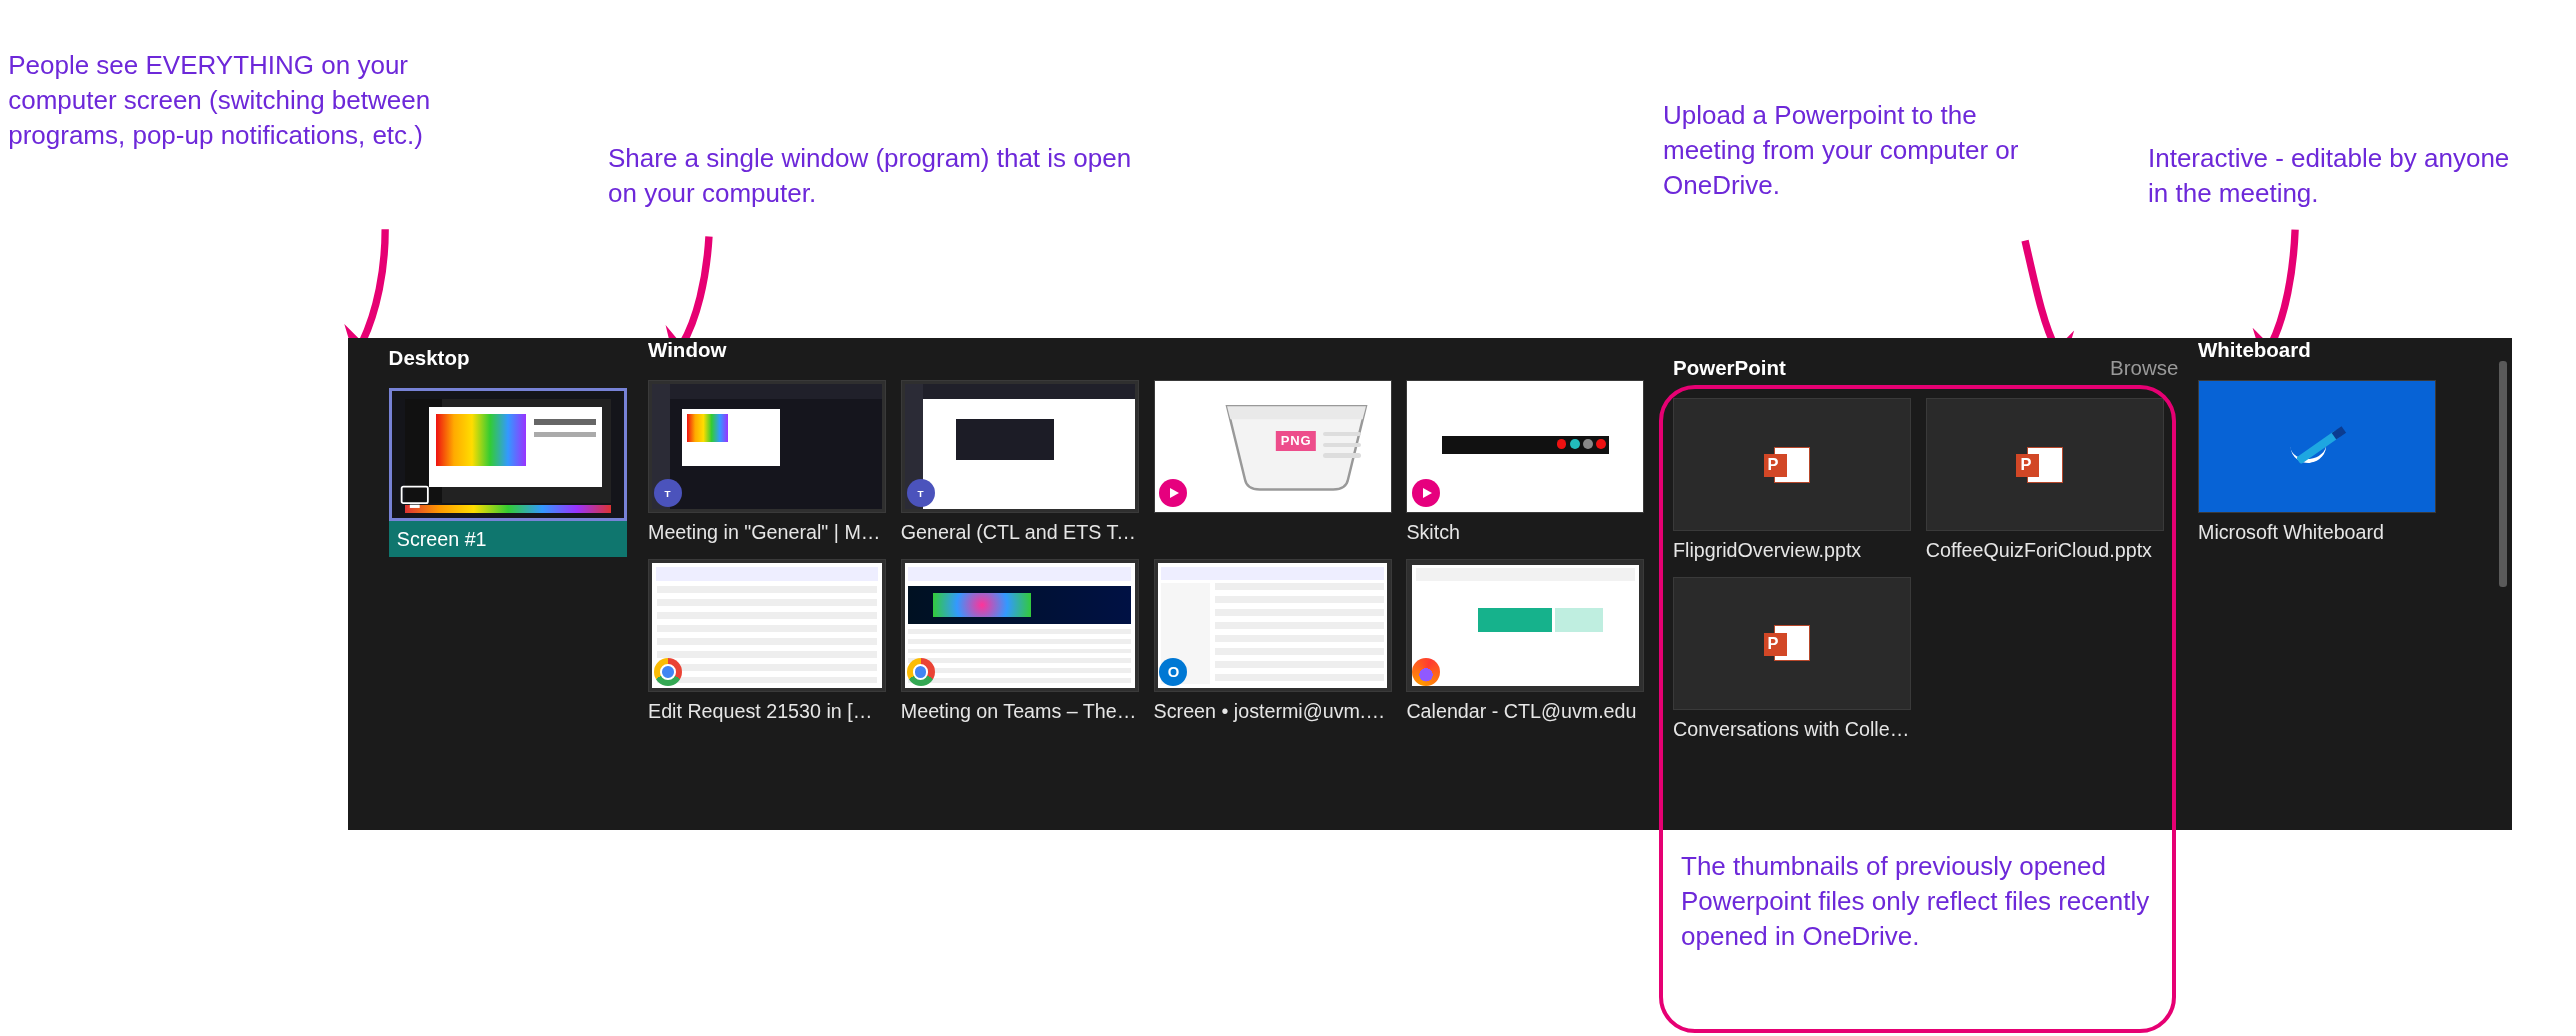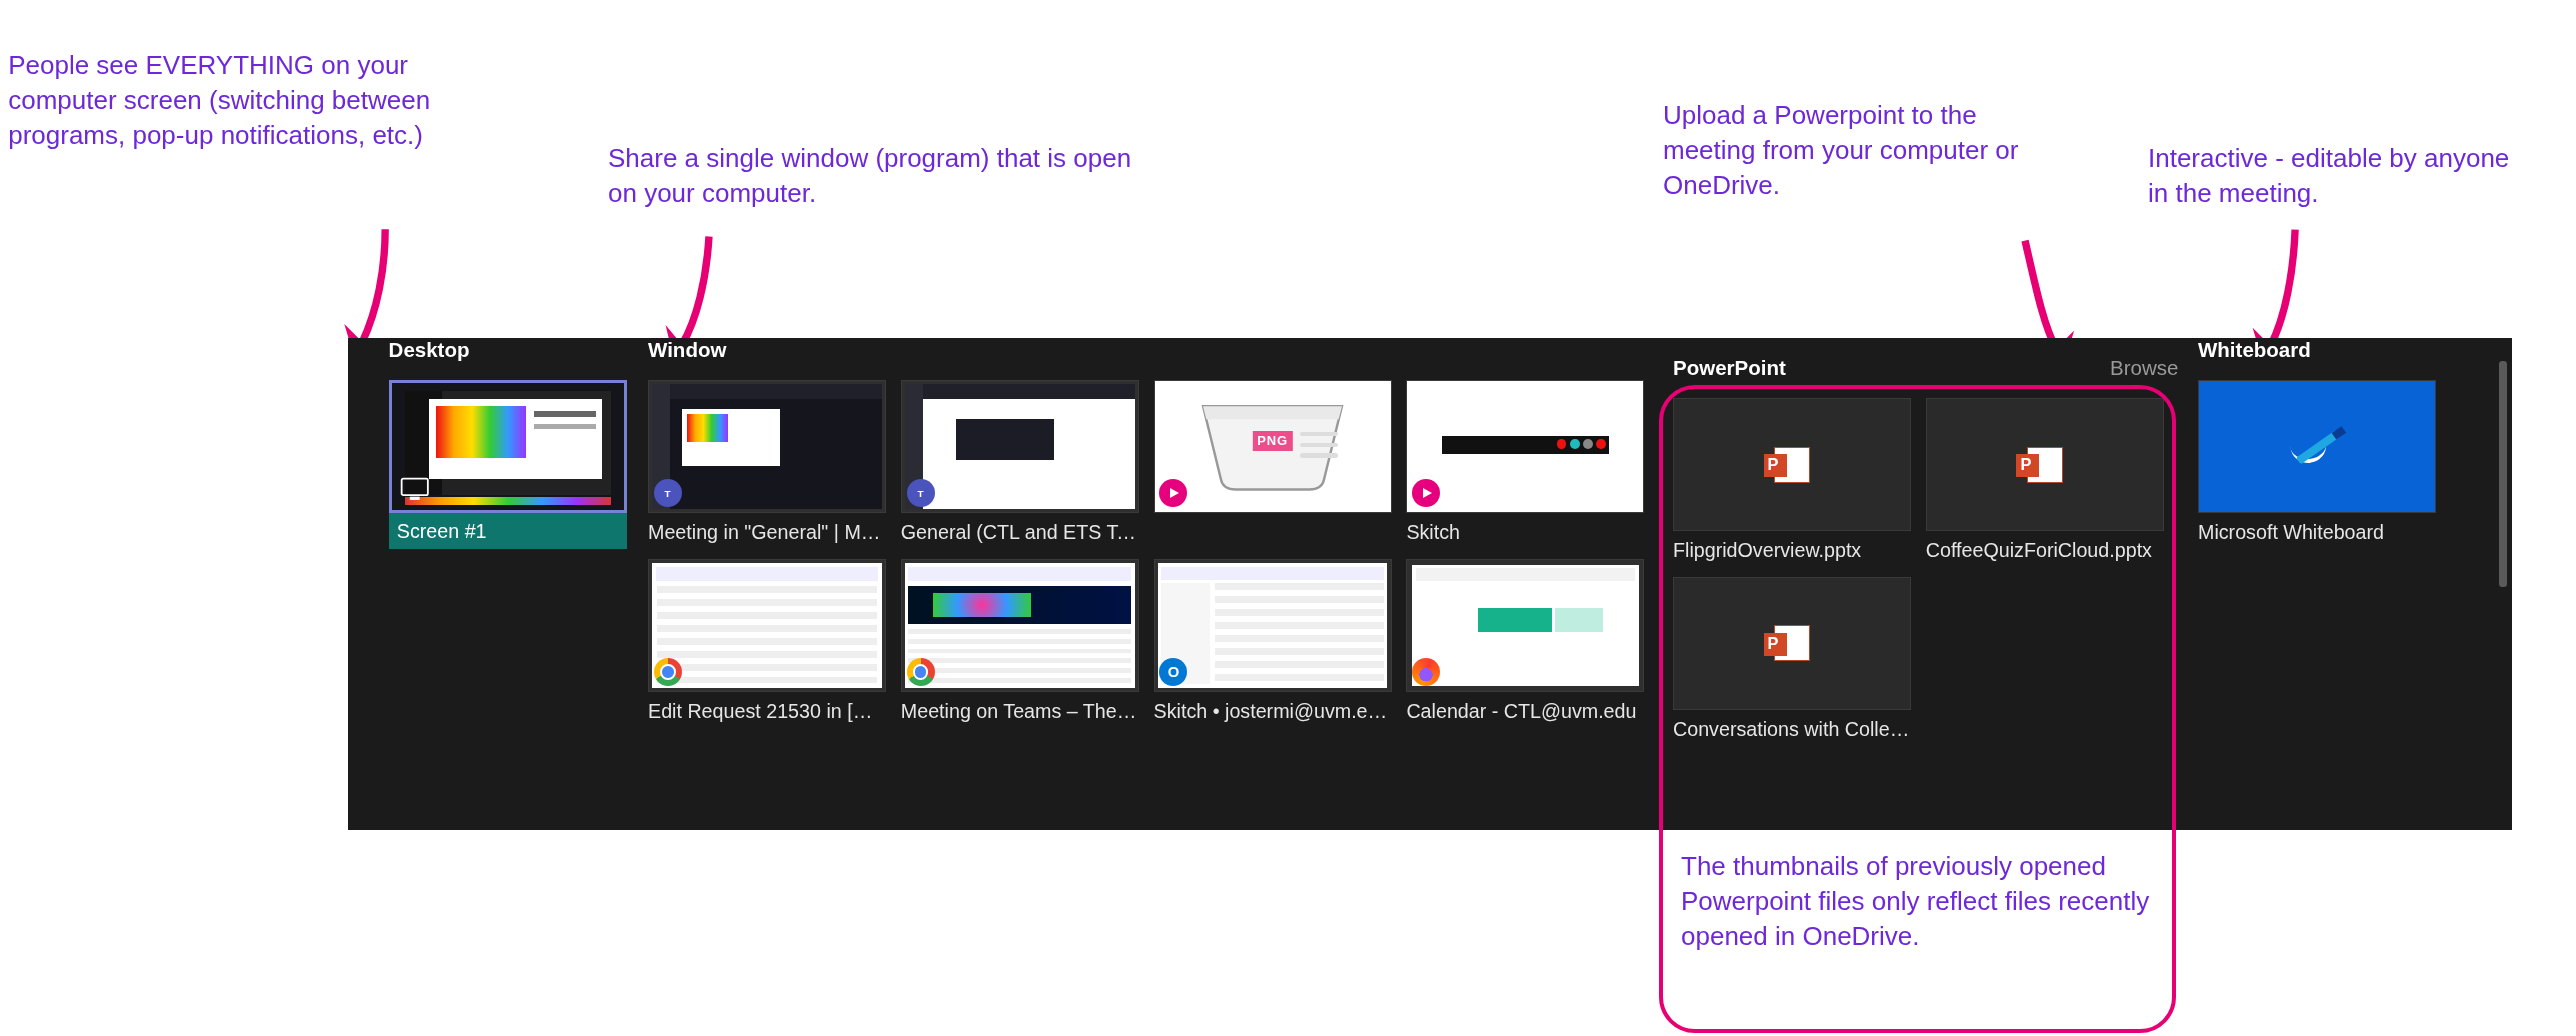--- a/index.html
+++ b/index.html
@@ -201,21 +201,21 @@
   <path d="M78 140 l 22 -22 l -12 40 l -40 -12 z" fill="#e60073"></path>
 </svg>
 
 <svg class="arrow" style="left:2205px; top:223px;" width="123" height="139" viewBox="0 0 150 170">
   <path d="M110 8 C 108 60, 98 115, 80 150" stroke="#e60073" stroke-width="9" fill="none"></path>
   <path d="M80 150 l -22 -22 l 12 40 l 40 -12 z" fill="#e60073"></path>
 </svg>
 
 <div class="share-tray">
 
-  <div class="col" style="left:24.6px; top:0; width:254px;padding-left:16px;">
+  <div class="col" style="left:24.6px; top:8px; width:254px;padding-left:16px;">
     <div class="section-title">Desktop</div>
     <div style="height:18px"></div>
     <div class="tile">
       <div class="thumb desktop">
         <div class="desk-preview">
           <div style="position:absolute; left:24.6px; top:8.2px; right:8.2px; bottom:16.4px; background:#fff;">
             <div style="position:absolute; left:6.6px; top:6.6px; width:90px; height:52px; background:linear-gradient(90deg,#e11,#fa0,#fd0,#3c3,#39f,#93f);"></div>
             <div style="position:absolute; left:105px; top:11.5px; right:6.6px; height:6.6px; background:#666;"></div>
             <div style="position:absolute; left:105px; top:24.6px; right:6.6px; height:4.9px; background:#aaa;"></div>
           </div>
@@ -265,21 +265,21 @@
             </div>
             <div class="badge teams">
               <svg width="14.8" height="14.8" viewBox="0 0 18 18" style="font-size:18px">
                 <text x="9" y="13" text-anchor="middle" fill="#fff" font-size="12" font-weight="bold">T</text>
               </svg>
             </div>
           </div>
           <div class="tile-label">General (CTL and ETS Te…</div>
         </div>
         <div class="tile">
-          <div class="thumb" style="background: rgb(255, 255, 255);">
+          <div class="thumb" style="background: rgb(255, 255, 255); justify-content: flex-end;">
             <div class="tray"><svg viewBox="0 0 230 120">
                 <path d="M30 10 L200 10 L178 100 Q176 112 160 112 L70 112 Q54 112 52 100 Z" fill="#f3f3f3" stroke="#999" stroke-width="3"></path>
                 <path d="M30 10 L200 10 L196 26 L34 26 Z" fill="#e9e9e9"></path>
               </svg><div class="png-badge">PNG</div><div class="tray-lines">
                 <span></span>
                 <span></span>
                 <span></span>
               </div></div>
             <div class="badge skitch"></div>
           </div>
@@ -326,21 +326,21 @@
         </div>
         <div class="tile">
           <div class="thumb">
             <div class="mock-light">
               <div style="position:absolute;left:3.3px;right:3.3px;top:3.3px;height:13px;background:#eef"></div>
               <div style="position:absolute;left:3.3px;top:19.7px;width:49px;bottom:3.3px;background:#f6f6f6"></div>
               <div style="position:absolute;left:57px;right:3.3px;top:19.7px;bottom:3.3px;" class="stripes"></div>
             </div>
             <div class="badge outlook">O</div>
           </div>
-          <div class="tile-label">Skitch • jostermi@uvm.e…</div>
+          <div class="tile-label">Screen • jostermi@uvm.e…</div>
         </div>
         <div class="tile">
           <div class="thumb">
             <div class="cal">
               <div style="position:absolute;left:3.3px;right:3.3px;top:3.3px;height:13px;background:#f2f2f2"></div>
               <div class="block"></div>
               <div class="block2"></div>
             </div>
             <div class="badge firefox"></div>
           </div>

